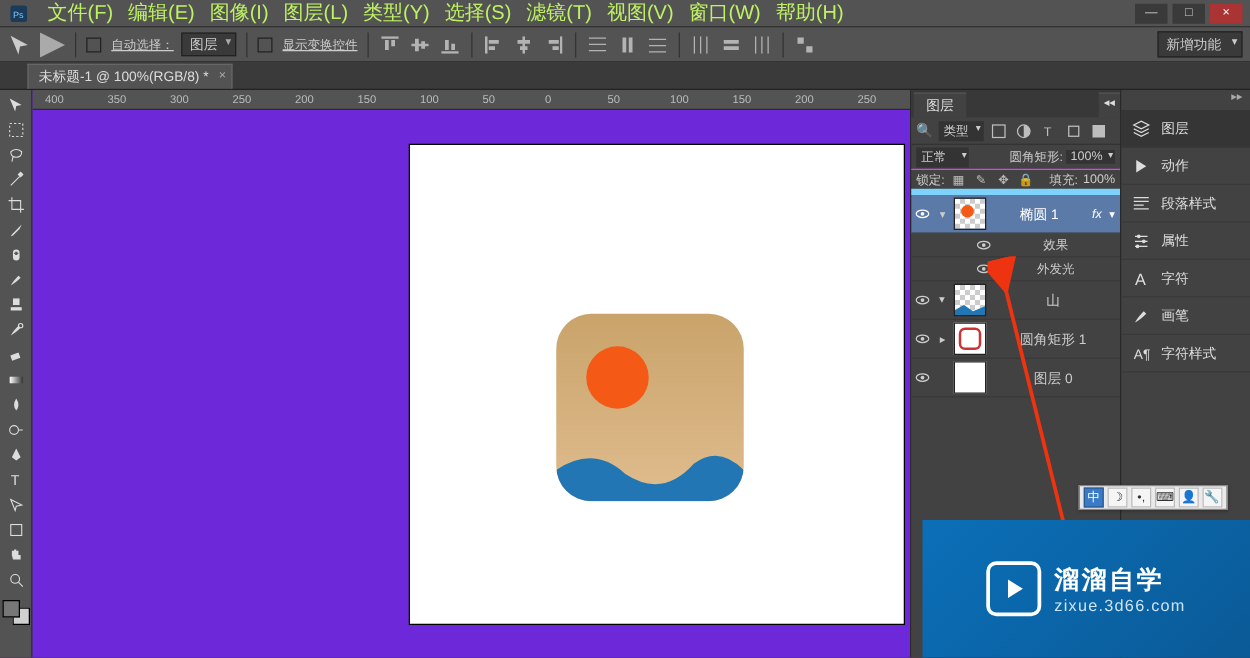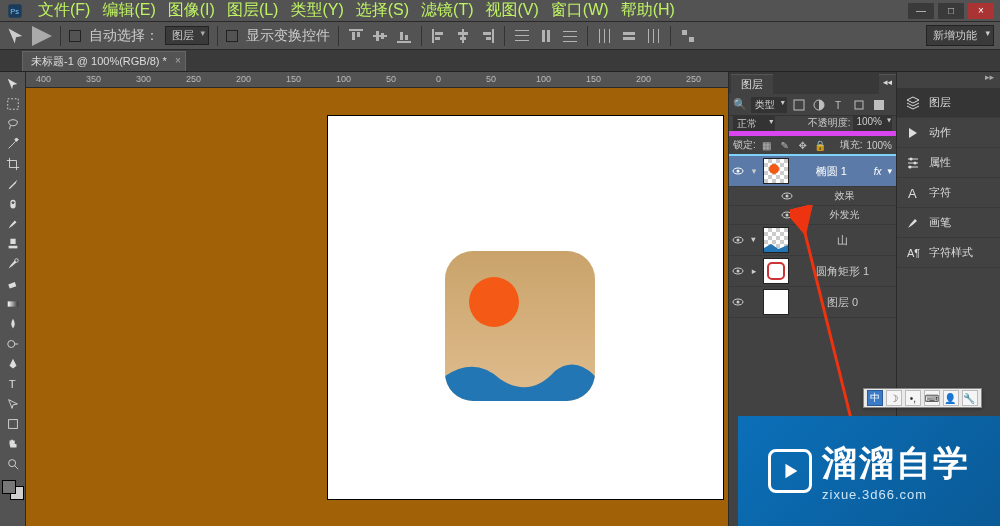--- a/index.html
+++ b/index.html
@@ -11,21 +11,21 @@
 .menubar .logo svg { width:16px; height:16px; }
 .menubar .item { padding: 2px 6px; color: #bef264; font-size: 16px; cursor: default; }
 .menubar .spacer { flex: 1; }
 .winctrl { display: flex; gap: 4px; margin-left: 8px; }
 .winbtn { width: 26px; height: 16px; background: #3a3a3a; display:flex; align-items:center; justify-content:center; color:#ccc; font-size:10px; }
 .winbtn.close { background:#a33; color:#fff; }
 
 
 .optionsbar { background: #535353; height: 28px; display: flex; align-items: center; padding: 2px 6px; border-bottom: 1px solid #2a2a2a; gap: 6px; }
 .optionsbar .tool-icon { width: 20px; height: 20px; display:flex; align-items:center; justify-content:center; }
-.optionsbar .label { color: #ccc; font-size: 14px; }
+.optionsbar .label { color: #ccc; font-size: 10px; text-decoration: underline; }
 .optionsbar .dropdown { background:#3a3a3a; border:1px solid #222; padding:1px 14px 1px 6px; position:relative; font-size:11px; }
 .optionsbar .dropdown::after { content:"▾"; position:absolute; right:3px; font-size:9px; color:#aaa; }
 .optionsbar .checkbox { width:12px; height:12px; border:1px solid #222; display:inline-block; margin-right:2px; vertical-align:middle; }
 .optionsbar .sep { width:1px; height:20px; background:#333; margin:0 2px; }
 .optionsbar .alignbtn { width:18px; height:18px; display:flex; align-items:center; justify-content:center; opacity:0.8; }
 .optionsbar .alignbtn svg { width:14px; height:14px; }
 .newfeature { margin-left:auto; background:#3a3a3a; border:1px solid #222; padding:2px 16px 2px 6px; position:relative; font-size:11px; }
 .newfeature::after { content:"▾"; position:absolute; right:3px; font-size:9px; }
 
 
@@ -37,46 +37,46 @@
 .main { display:flex; height:454px; background:#262626; }
 .toolbox { width:26px; background:#535353; display:flex; flex-direction:column; padding:2px 0; border-right:1px solid #2a2a2a; }
 .toolbox .trow { height:20px; display:flex; align-items:center; justify-content:center; position:relative; }
 .toolbox .tbtn { width:22px; height:20px; display:flex; align-items:center; justify-content:center; color:#ccc; }
 .toolbox .tbtn svg { width:14px; height:14px; }
 .toolbox .swatch-area { margin-top:4px; padding:2px; }
 .swatch-fg { width:14px; height:14px; background:#777; border:1px solid #000; position:relative; z-index:2; }
 .swatch-bg { width:14px; height:14px; background:#d0d0d0; border:1px solid #000; margin-top:-8px; margin-left:8px; position:relative; z-index:1; }
 
 
-.canvas-wrap { flex:1; background:#a16207; position:relative; overflow:hidden; }
+.canvas-wrap { flex:1; background:#6d28d9; position:relative; overflow:hidden; }
 .ruler-h { position:absolute; top:0; left:0; right:0; height:16px; background:#535353; border-bottom:1px solid #2a2a2a; font-size:9px; color:#bbb; }
 .ruler-h span { position:absolute; top:2px; }
 .canvas { position:absolute; top:44px; left:302px; width:395px; height:383px; background:#fff; box-shadow:0 0 0 1px #000; }
 .icon-art { position:absolute; left:117px; top:135px; width:150px; height:150px; border-radius:28px; background:linear-gradient(180deg,#c9a36a 0%,#e0bd8f 100%); overflow:hidden; }
 .sun { position:absolute; left:24px; top:26px; width:50px; height:50px; border-radius:50%; background:#f45a16; }
 .mountain { position:absolute; bottom:0; left:0; right:0; height:50px; }
 .mountain svg { width:100%; height:100%; display:block; }
 
 
 .right { width:272px; background:#535353; display:flex; }
 .panels { width:168px; background:#424242; display:flex; flex-direction:column; border-left:1px solid #2a2a2a; }
 .ptabrow { height:22px; background:#383838; display:flex; align-items:flex-end; padding-left:2px; }
 .ptab { background:#424242; height:20px; padding:2px 10px; font-size:11px; color:#ddd; border-top:1px solid #555; }
 .ptab.collapse { margin-left:auto; padding:2px 4px; font-size:9px; }
 .filter-row { height:22px; background:#424242; display:flex; align-items:center; padding:0 4px; gap:4px; border-bottom:1px solid #333; }
 .filter-row .dd { background:#333; padding:1px 12px 1px 4px; font-size:10px; position:relative; }
 .filter-row .dd::after { content:"▾"; position:absolute; right:2px; font-size:8px; }
 .filter-row .ficon { width:16px; height:16px; display:flex; align-items:center; justify-content:center; opacity:0.9; }
 .filter-row .ficon svg { width:12px; height:12px; }
-.blend-row { height:20px; display:flex; font-size:10px; padding:0 4px; gap:3px; border-bottom:5px solid #d946ef; }
+.blend-row { height:20px; display:flex; align-items:center; font-size:10px; padding:0 4px; gap:3px; border-bottom:1px solid #d946ef; }
 .blend-row .dd { background:#333; padding:1px 12px 1px 4px; position:relative; flex:1; max-width:50px; }
 .blend-row .dd::after { content:"▾"; position:absolute; right:2px; font-size:8px; }
 .blend-row .valbox { background:#333; padding:0 10px 0 3px; position:relative; }
 .blend-row .valbox::after { content:"▸"; position:absolute; right:1px; font-size:8px; transform:rotate(90deg); }
-.lock-row { height:20px; display:flex; align-items:center; font-size:10px; padding:0 4px; gap:4px; border-bottom:2px solid #7dd3fc; }
+.lock-row { height:20px; display:flex; align-items:center; font-size:10px; padding:0 4px; gap:4px; border-bottom:5px solid #7dd3fc; }
 .lock-row .licon { width:14px; height:14px; display:flex; align-items:center; justify-content:center; opacity:0.85; }
 
 .layer-list { flex:1; background:#424242; overflow:auto; }
 .layer-row { display:flex; align-items:center; min-height:28px; border-bottom:1px solid #393939; padding:2px 4px 2px 2px; gap:4px; font-size:11px; }
 .layer-row.selected { background:#5b7aa8; color:#fff; }
 .eye { width:14px; height:14px; display:flex; align-items:center; justify-content:center; }
 .eye svg{width:12px;height:12px;}
 .thumb { width:26px; height:26px; background:#fff; border:1px solid #222; flex-shrink:0; position:relative; overflow:hidden; }
 .thumb.checker { background:repeating-conic-gradient(#ccc 0 25%, #fff 0 50%) 0 0/8px 8px; }
 .thumb .mini-sun { position:absolute; width:10px; height:10px; border-radius:50%; background:#f45a16; left:5px; top:5px; }
@@ -97,21 +97,21 @@
 
 
 .ime-bar { position:absolute; right:18px; top:388px; background:#eaeaea; border:1px solid #888; display:flex; align-items:center; height:20px; padding:0 3px; gap:3px; box-shadow:0 1px 3px rgba(0,0,0,0.3); }
 .ime-bar .ime-btn { width:16px; height:16px; display:flex; align-items:center; justify-content:center; font-size:10px; color:#333; border:1px solid #bbb; background:#f5f5f5; }
 
 
 .watermark { position:absolute; right:0; bottom:0; width:262px; height:110px; background:linear-gradient(135deg,#0b6fb8,#0a5a96); display:flex; align-items:center; justify-content:center; gap:10px; color:#fff; }
 .watermark .play { width:44px; height:44px; border:3px solid #fff; border-radius:8px; display:flex; align-items:center; justify-content:center; }
 .watermark .play svg{width:22px;height:22px;}
 .watermark .txt { display:flex; flex-direction:column; }
-.watermark .big { font-size:35px; font-weight:bold; letter-spacing:2px; }
+.watermark .big { font-size:20px; font-weight:bold; letter-spacing:2px; }
 .watermark .small { font-size:13px; letter-spacing:1px; color:#cde4f5; }
 
 
 .red-arrow { position:absolute; left:790px; top:205px; width:100px; height:250px; pointer-events:none; }
 
 </style>
 </head>
 <body>
 
 <div class="menubar">
@@ -483,21 +483,21 @@
           </span>
         <span class="ficon">
             <svg viewBox="0 0 12 12">
               <rect x="1" y="1" width="10" height="10" fill="#ccc"></rect>
             </svg>
           </span>
       </div>
       <div class="blend-row">
         <span class="dd">正常</span>
         <span style="flex:1"></span>
-        <span>不透明度:</span>
+        <span>圆角矩形:</span>
         <span class="valbox">100%</span>
       </div>
       <div class="lock-row">
         <span>锁定:</span>
         <span class="licon">▦</span>
         <span class="licon">✎</span>
         <span class="licon">✥</span>
         <span class="licon">🔒</span>
         <span style="flex:1"></span>
         <span>填充:</span>
@@ -591,20 +591,26 @@
           <span>图层</span>
         </div>
       <div class="irow">
           <svg viewBox="0 0 16 16">
             <path d="M4 3 L12 8 L4 13 Z" fill="#ddd"></path>
           </svg>
           <span>动作</span>
         </div>
       <div class="irow">
           <svg viewBox="0 0 16 16">
+            <path d="M2 3 L14 3 M2 6 L14 6 M2 9 L10 9 M2 12 L14 12" stroke="#ddd"></path>
+          </svg>
+          <span>段落样式</span>
+        </div>
+      <div class="irow">
+          <svg viewBox="0 0 16 16">
             <path d="M3 4 L13 4 M3 8 L13 8 M3 12 L13 12" stroke="#ddd"></path>
             <circle cx="6" cy="4" r="1.5" fill="#ddd"></circle>
             <circle cx="10" cy="8" r="1.5" fill="#ddd"></circle>
             <circle cx="5" cy="12" r="1.5" fill="#ddd"></circle>
           </svg>
           <span>属性</span>
         </div>
       <div class="irow">
           <svg viewBox="0 0 16 16">
             <text x="3" y="13" font-size="13" fill="#ddd" font-family="serif">A</text>

